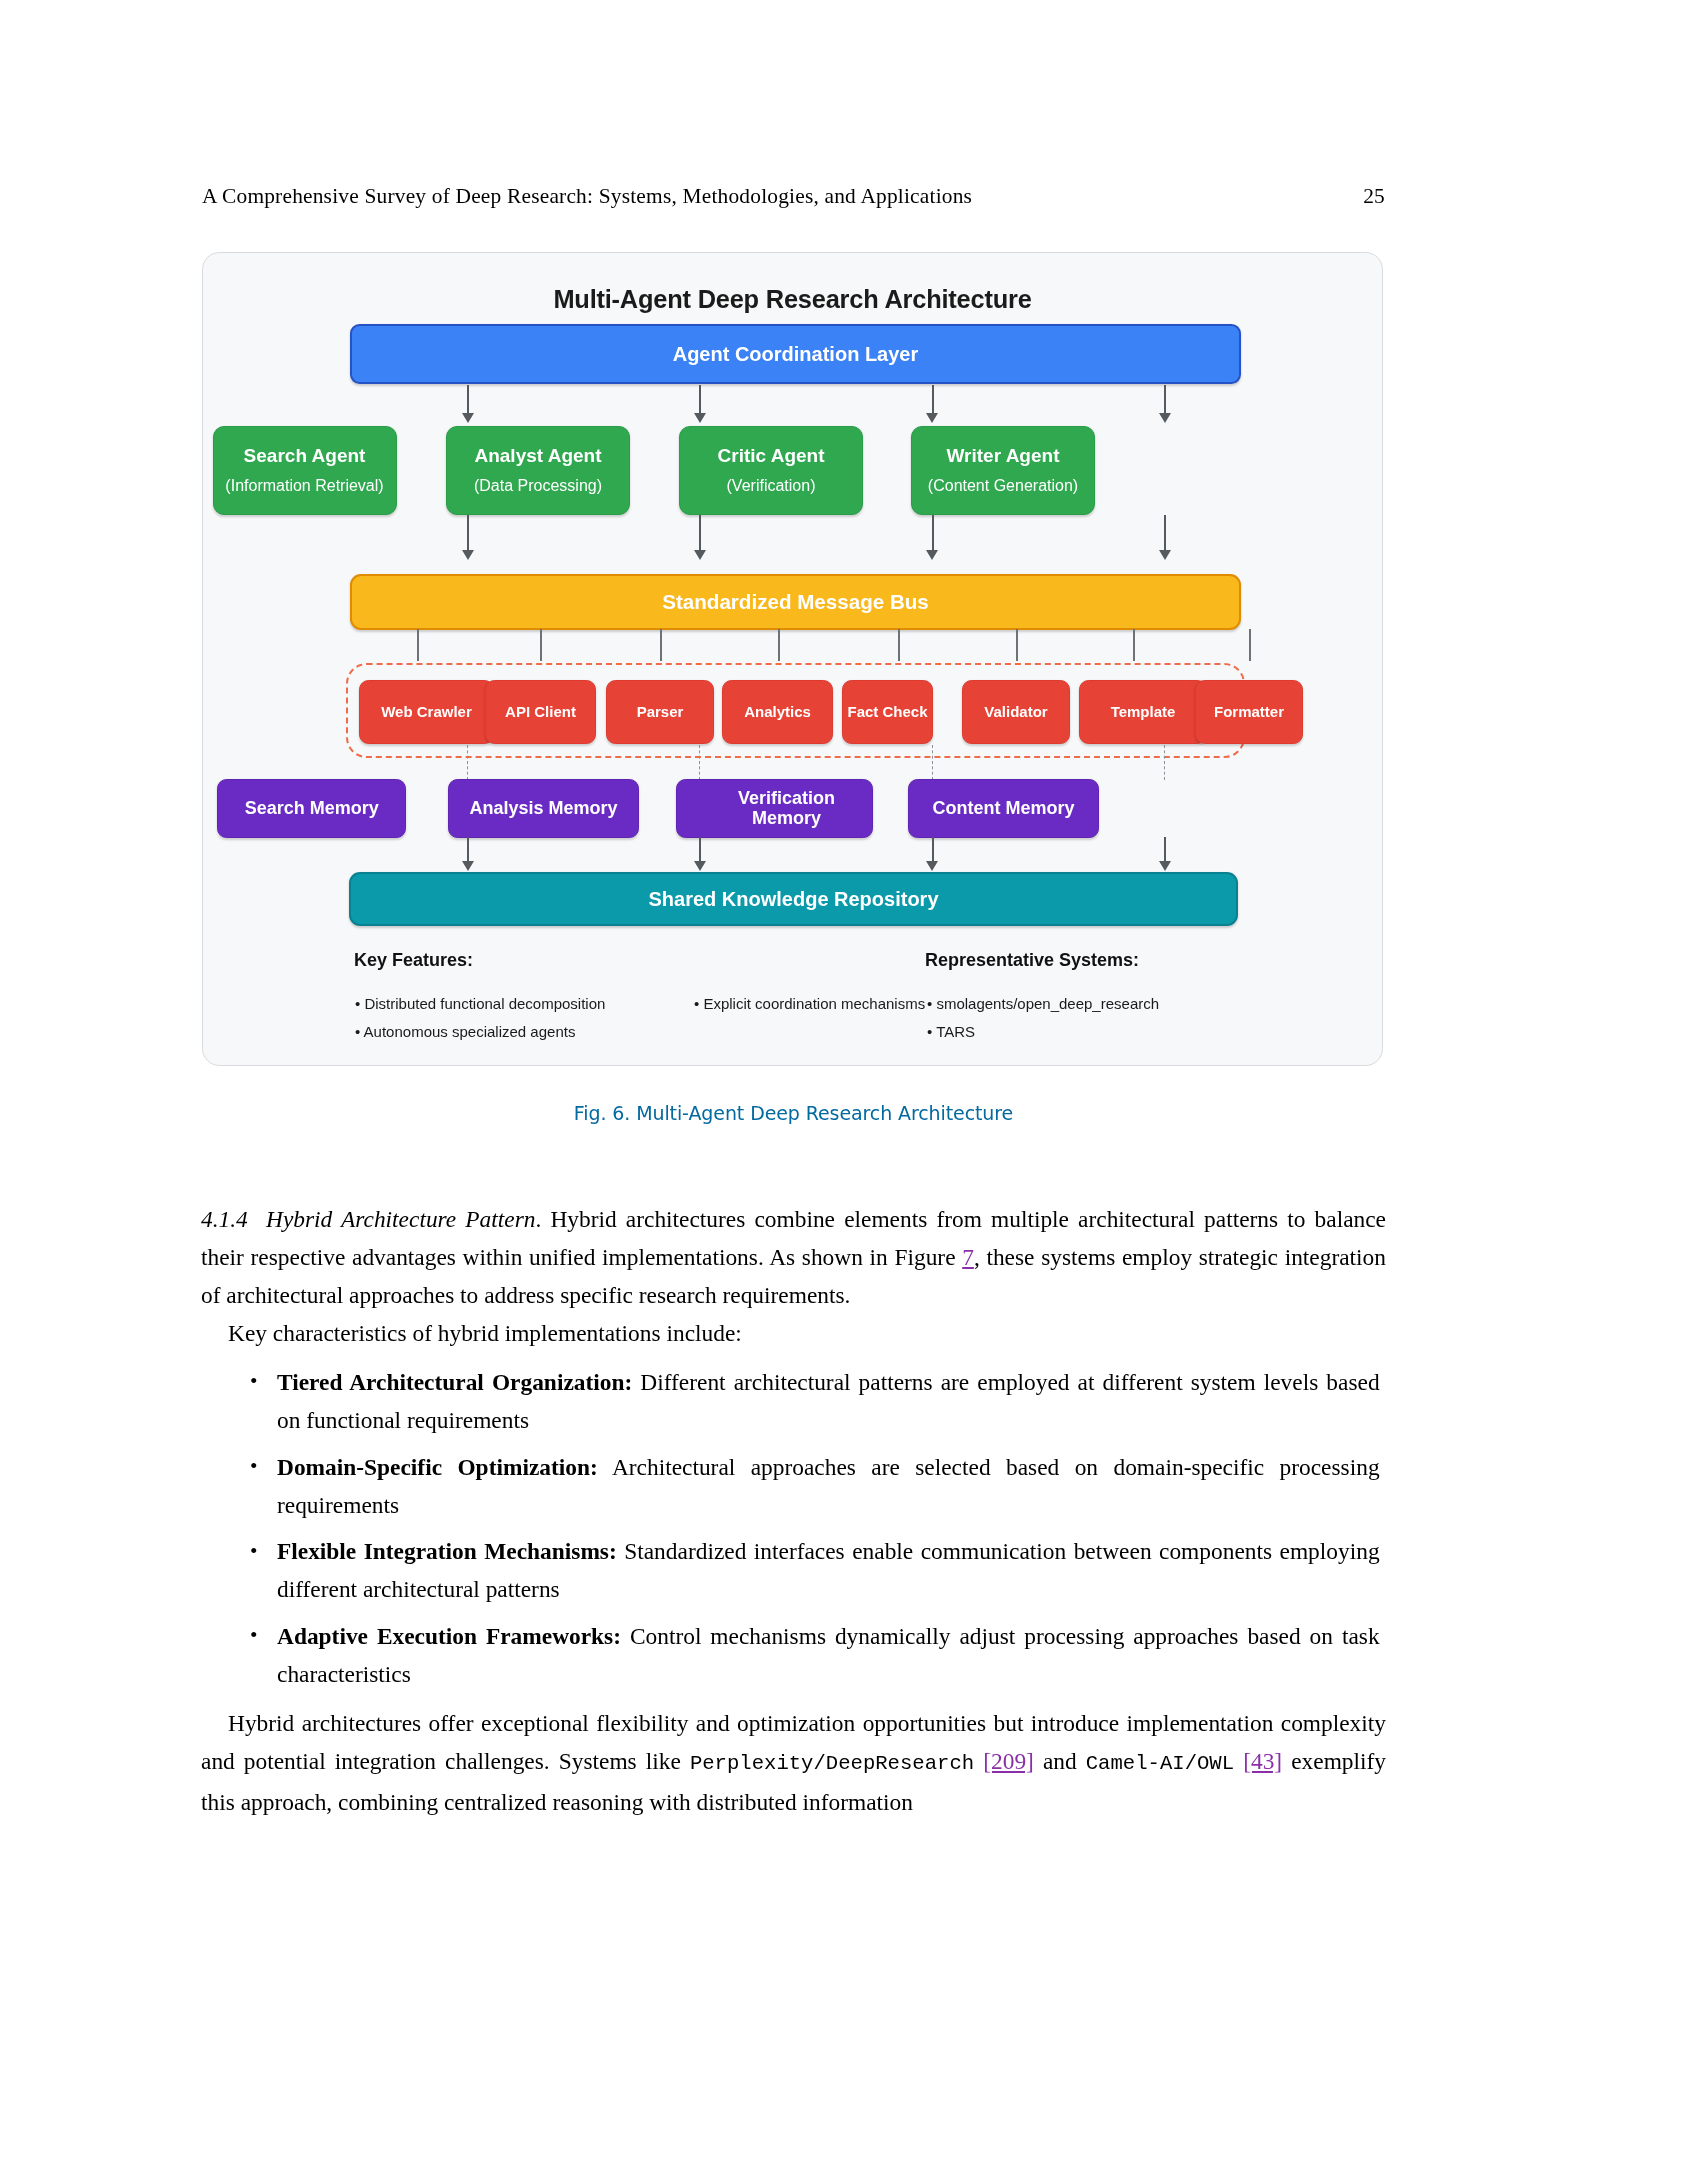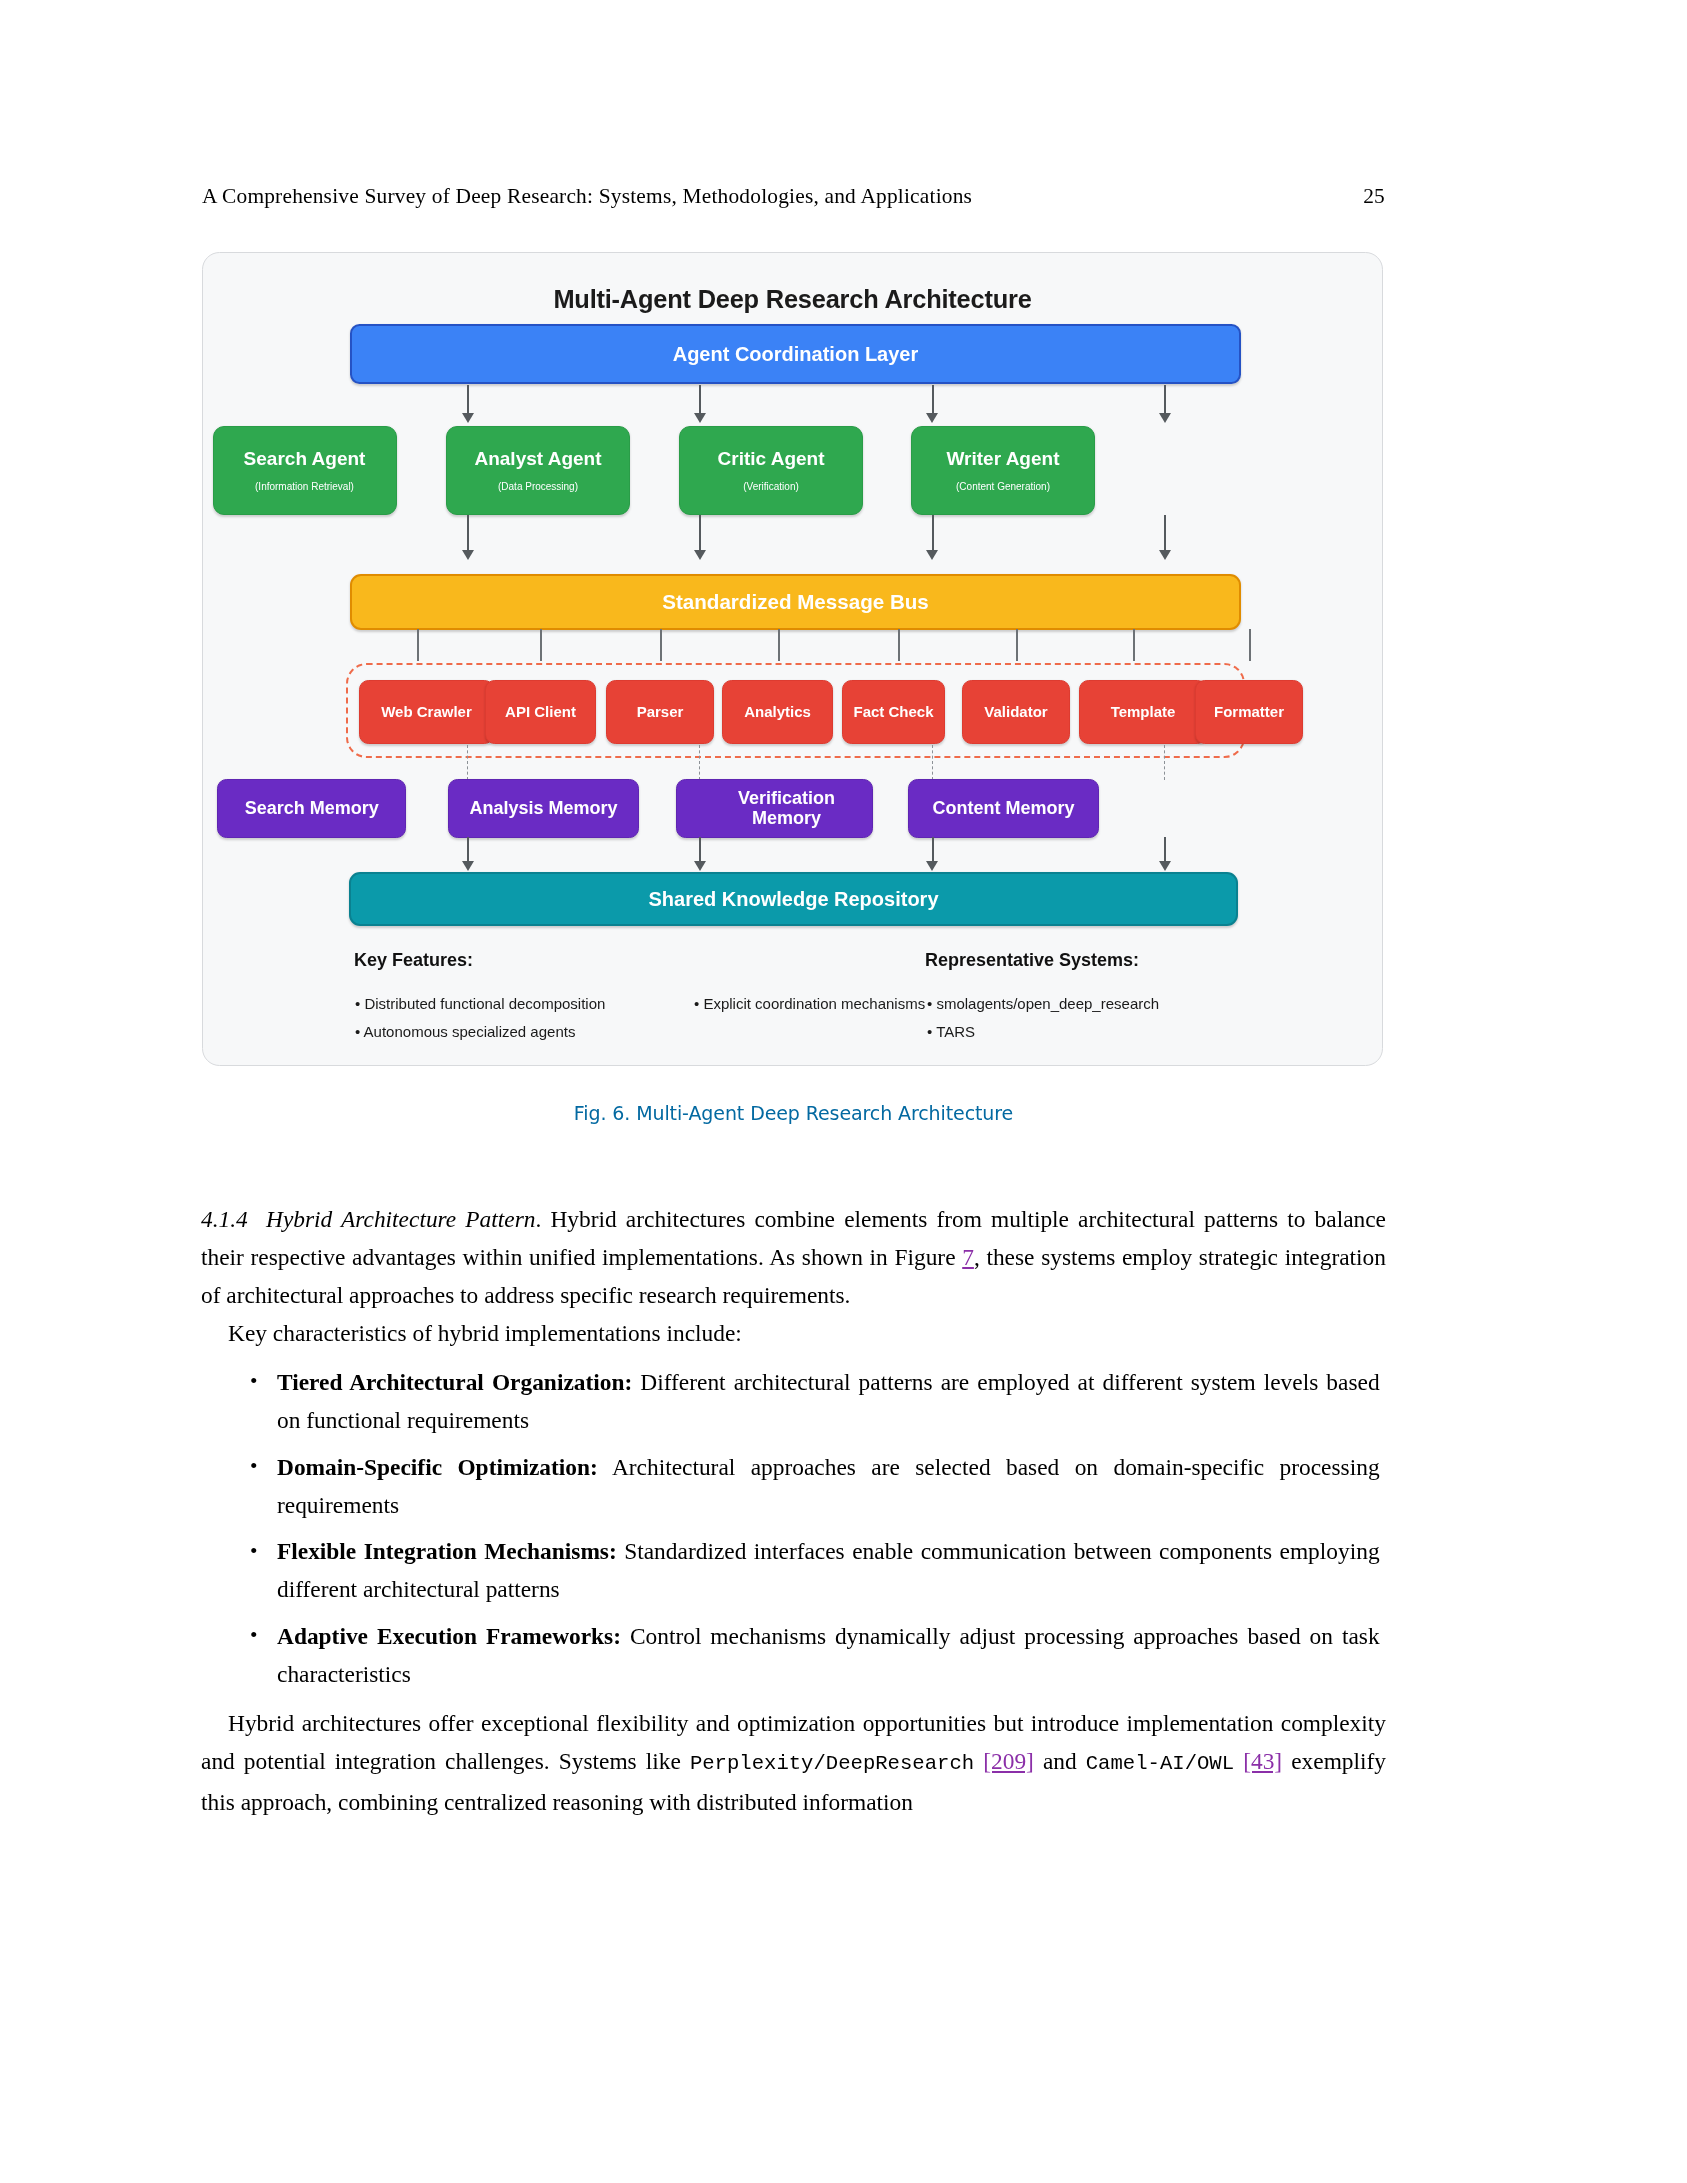--- a/index.html
+++ b/index.html
@@ -93,21 +93,21 @@
   
   .agent {
     top: 173px;
     width: 184px;
     height: 89px;
     background: #2fa84f;
     border: 1.2px solid #2a9d48;
     border-radius: 11px;
   }
   .agent .title { font-size: 19px; margin-bottom: 10.3px; }
-  .agent .sub   { font-size: 10px; }
+  .agent .sub   { font-size: 16px; }
 
   .agent.a1 { left: 9.5px; }
   .agent.a2 { left: 243px; }
   .agent.a3 { left: 476px; }
   .agent.a4 { left: 708px; }
 
   
   .msg-bus {
     left: 147px;
     top: 321px;
@@ -137,21 +137,21 @@
     background: #e74236;
     border: 1.2px solid #dd3b30;
     border-radius: 9.5px;
   }
   .tool .title { font-size: 15px; }
 
   .tool.t1 { left: 156px;  width: 135px; }
   .tool.t2 { left: 282px;  width: 111px; }
   .tool.t3 { left: 403px;  width: 108px; }
   .tool.t4 { left: 519px;  width: 111px; }
-  .tool.t5 { left: 639px;  width: 103px; }
+  .tool.t5 { left: 639px;  width: 91px; }
   .tool.t6 { left: 759px;  width: 108px; }
   .tool.t7 { left: 876px; width: 128px; }
   .tool.t8 { left: 992px; width: 108px; }
 
   
   .memory {
     top: 526px;
     height: 59px;
     background: #6a2bc4;
     border: 1.2px solid #5f25b2;

